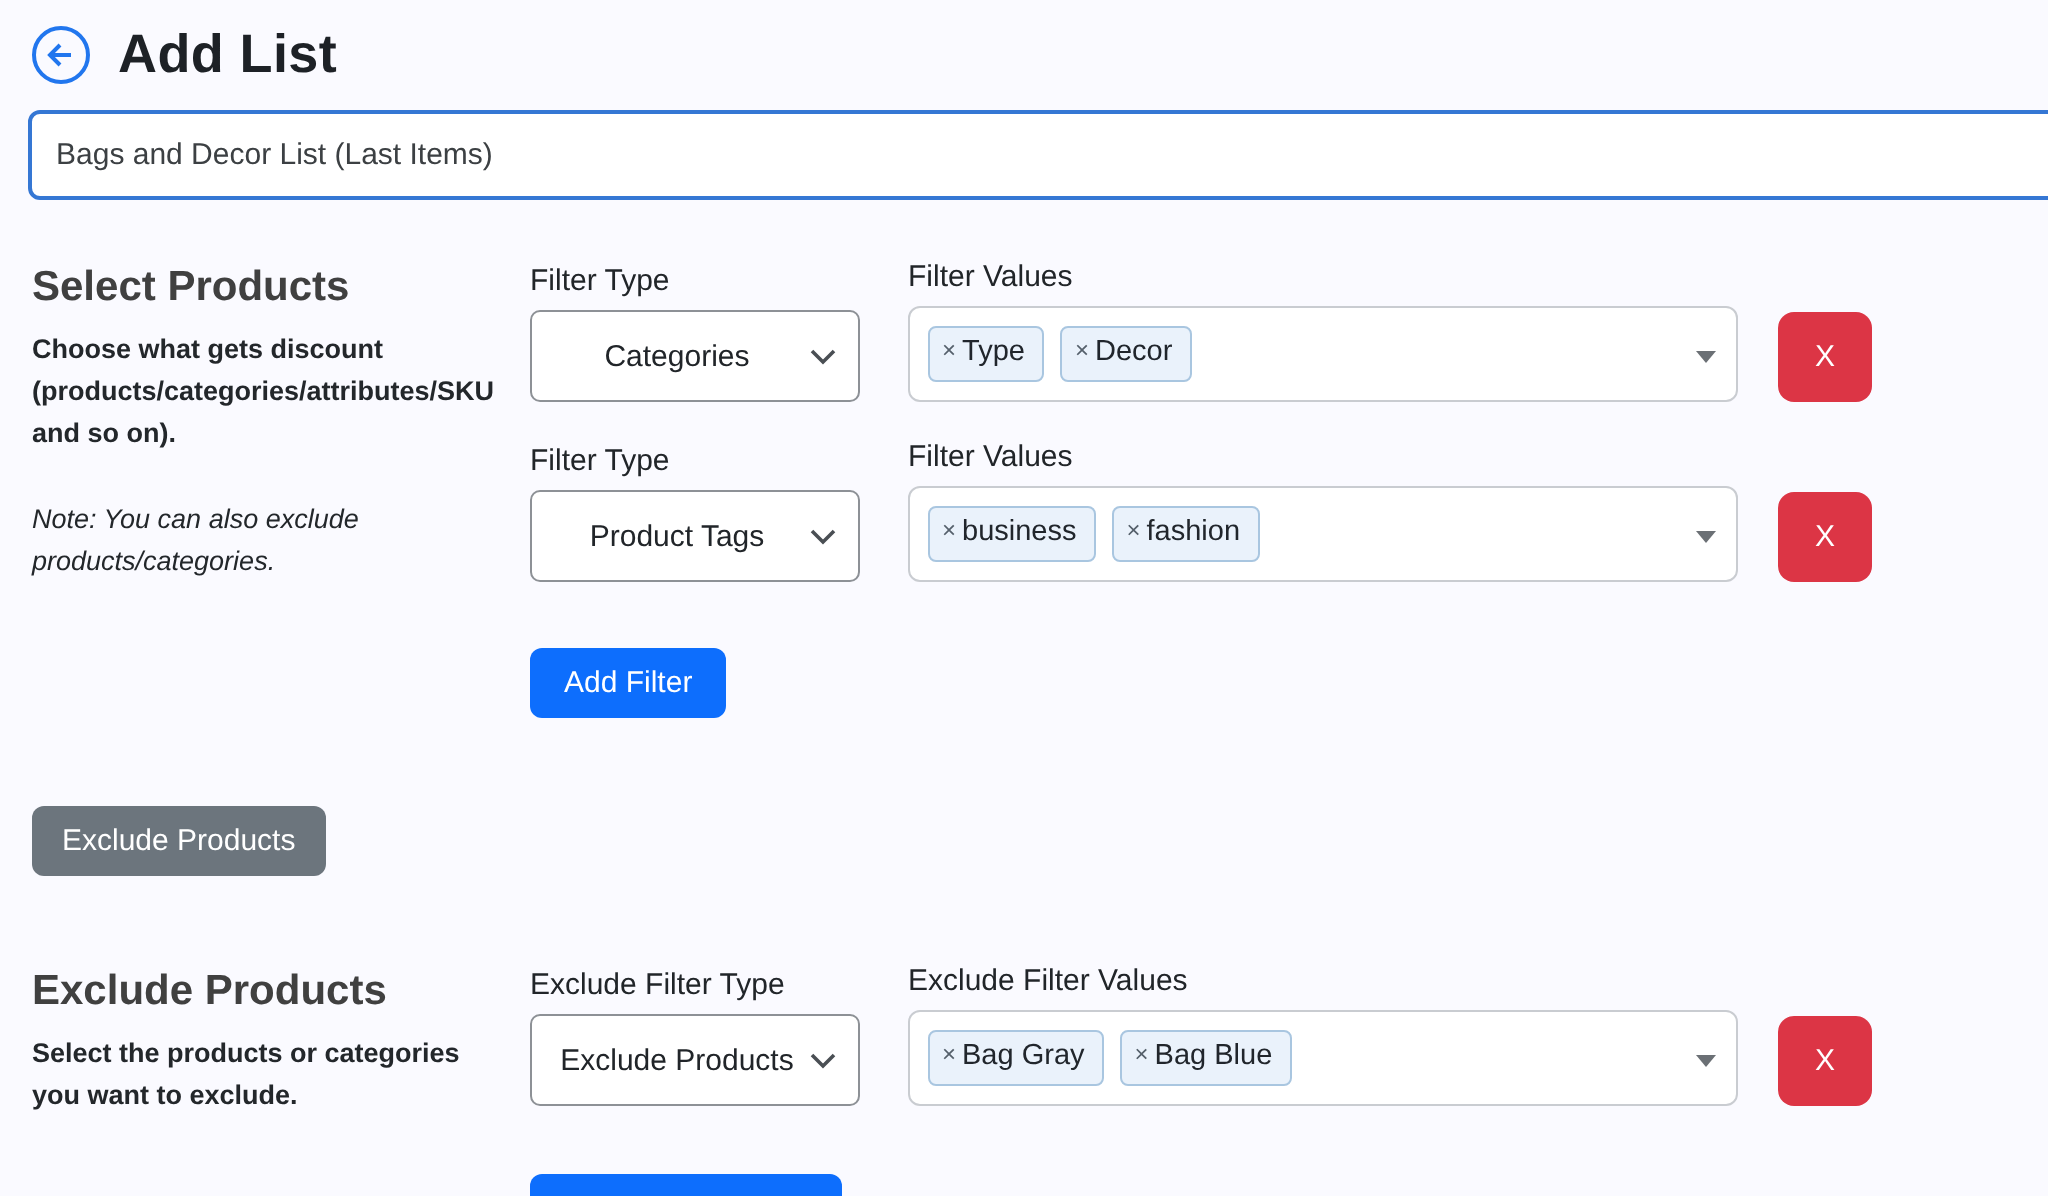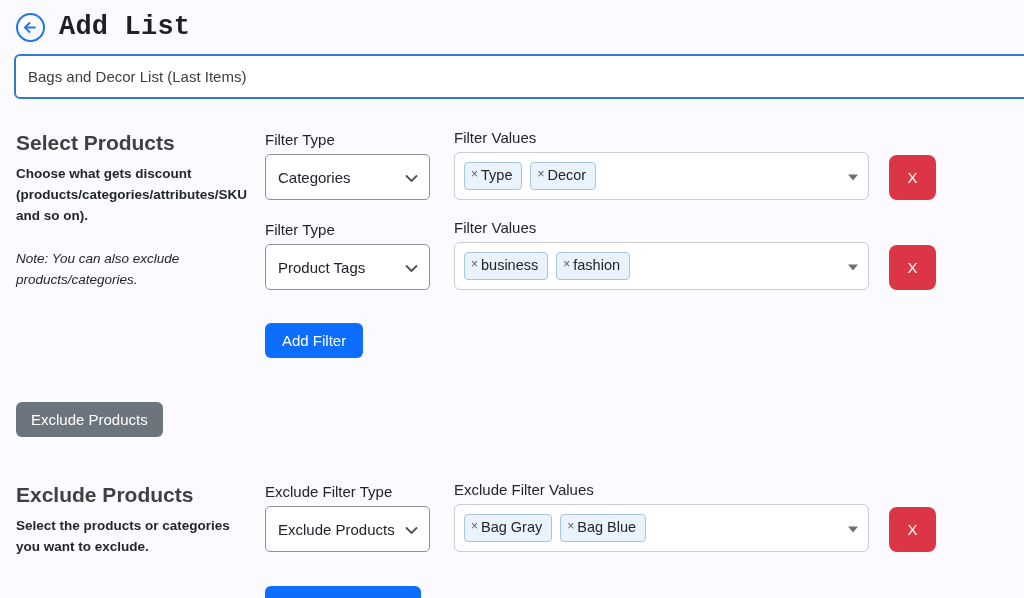--- a/index.html
+++ b/index.html
@@ -7,21 +7,20 @@
   body {
     background: #fafaff;
     font-family: "Liberation Sans", "DejaVu Sans", sans-serif;
     color: #212529;
     overflow: hidden;
   }
   
   .page-header {
     display: flex; align-items: center; gap: 14px;
     padding: 12px 16px 6px 16px;
-    font-family: Liberation Mono, monospace;
   }
   .back-btn {
     width: 29px; height: 29px; border-radius: 50%;
     border: 2px solid #2176ee; background: transparent;
     display: flex; align-items: center; justify-content: center;
     cursor: pointer; flex-shrink: 0;
   }
   .back-btn svg { display: block; }
   .page-title { font-size: 27px; font-weight: 700; color: #1d2126; letter-spacing: .2px; }
 
@@ -48,21 +47,21 @@
 
   
   .filter-row { display: flex; align-items: flex-end; margin-bottom: 19px; }
   .field { display: flex; flex-direction: column; }
   .field-label { font-size: 15px; color: #212529; margin-bottom: 6px; }
   .filter-type-field { width: 165px; margin-right: 24px; }
   .select-box {
     position: relative; height: 46px; background: #fff;
     border: 1px solid #8d9196; border-radius: 5px;
     display: flex; align-items: center; padding: 0 30px 0 12px;
-    font-size: 15px; color: #212529; cursor: pointer;
+    font-size: 15px; color: #212529; cursor: pointer; justify-content: center;
   }
   .select-box .chev { position: absolute; right: 11px; top: 50%; transform: translateY(-50%); }
 
   .filter-values-field { width: 415px; }
   .multiselect {
     position: relative; min-height: 48px; background: #fff;
     border: 1px solid #c9ccd1; border-radius: 6px;
     display: flex; align-items: center; gap: 8px;
     padding: 0 26px 0 9px; cursor: text;
   }

